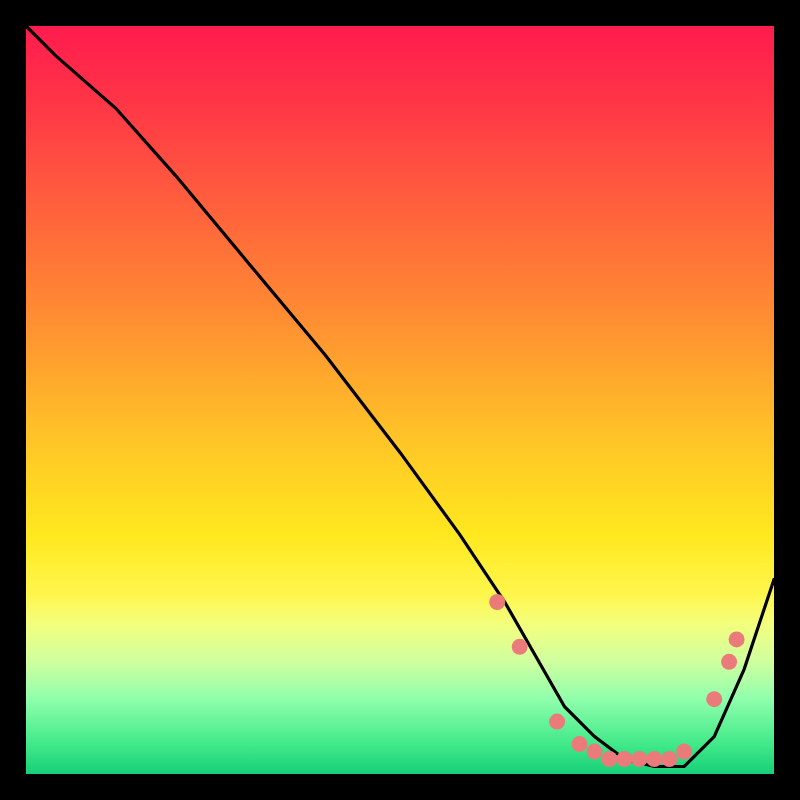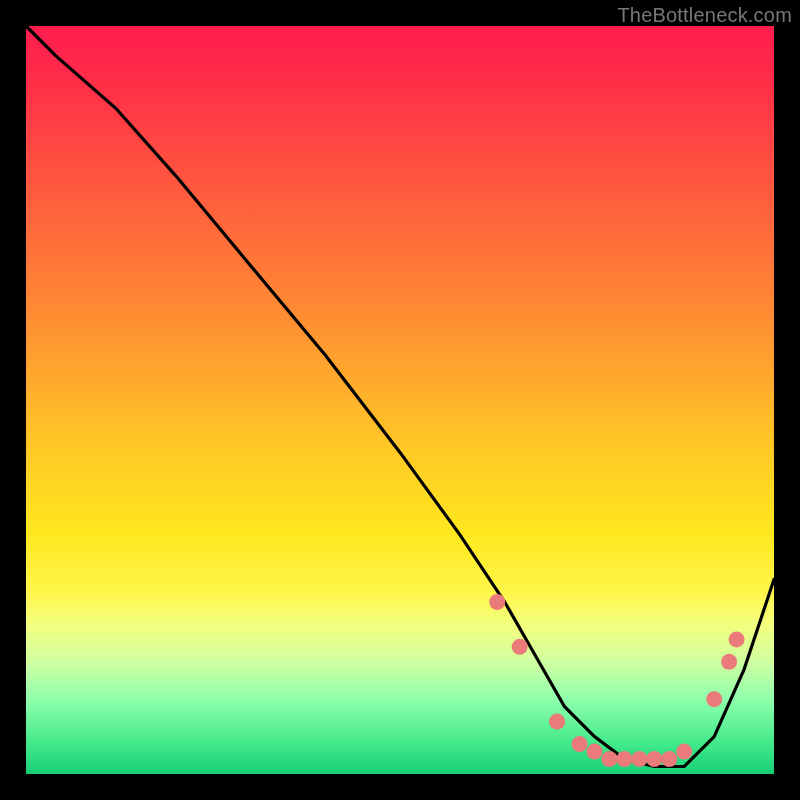--- a/index.html
+++ b/index.html
@@ -75,14 +75,13 @@
           <circle cx="613.4" cy="733.0" r="8" fill="#eb7a7a"></circle>
           <circle cx="628.3" cy="733.0" r="8" fill="#eb7a7a"></circle>
           <circle cx="643.3" cy="733.0" r="8" fill="#eb7a7a"></circle>
           <circle cx="658.2" cy="725.6" r="8" fill="#eb7a7a"></circle>
           <circle cx="688.2" cy="673.2" r="8" fill="#eb7a7a"></circle>
           <circle cx="703.1" cy="635.8" r="8" fill="#eb7a7a"></circle>
           <circle cx="710.6" cy="613.4" r="8" fill="#eb7a7a"></circle>
         </g>
     </svg>
   </div>
-  <div class="watermark">TheBottleneck.com</div>
 </div>
 
 </body></html>

